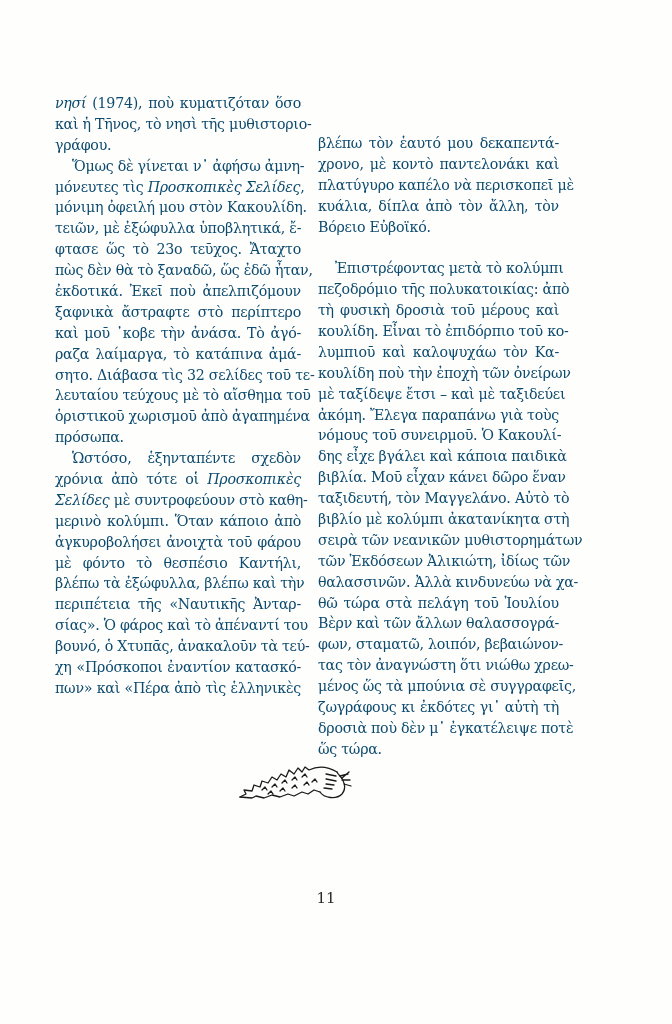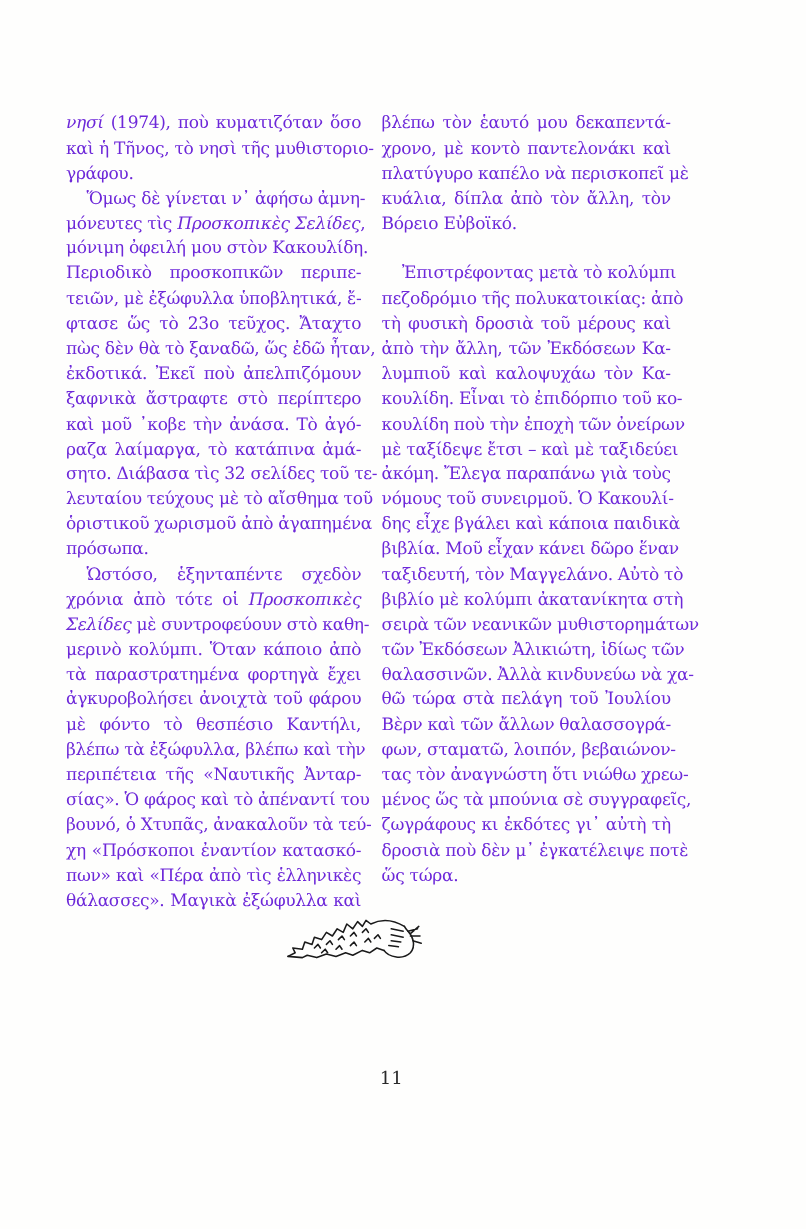--- a/index.html
+++ b/index.html
@@ -19,24 +19,24 @@
     left: 0; top: 0;
     width: 672px;
     height: 1024px;
     background: #fefefd;
   }
   .column {
     position: absolute;
     top: 93px;
     font-family: "DejaVu Serif", "Liberation Serif", serif;
     font-size: 14.2px;
-    color: #6d28d9;
+    color: #0c4a6e;
   }
   .col-left { left: 55px; width: 246px; }
-  .col-right { left: 318px; width: 241px; }
+  .col-right { left: 318px; width: 241px; margin-top: 40px; }
   .line {
     height: 20.9px;
     line-height: 20.9px;
     white-space: nowrap;
     text-align: justify;
     text-align-last: justify;
     letter-spacing: -0.25px;
   }
   .line.last {
     text-align-last: left;
@@ -70,60 +70,56 @@
 
 <div class="page">
 
   <div class="column col-left" id="col-left">
       <div class="line"><span class="it">νησί</span><span> (1974), ποὺ κυματιζόταν ὅσο</span></div>
       <div class="line"><span>καὶ ἡ Τῆνος, τὸ νησὶ τῆς μυθιστοριο-</span></div>
       <div class="line last"><span>γράφου.</span></div>
       <div class="line indent"><span>Ὅμως δὲ γίνεται ν᾿ ἀφήσω ἀμνη-</span></div>
       <div class="line"><span>μόνευτες τὶς </span><span class="it">Προσκοπικὲς Σελίδες</span><span>,</span></div>
       <div class="line"><span>μόνιμη ὀφειλή μου στὸν Κακουλίδη.</span></div>
-      <div class="line"><span>Περιοδικὸ προσκοπικῶν περιπε-</span></div>
       <div class="line"><span>τειῶν, μὲ ἐξώφυλλα ὑποβλητικά, ἔ-</span></div>
       <div class="line"><span>φτασε ὥς τὸ 23ο τεῦχος. Ἄταχτο</span></div>
       <div class="line"><span>πὼς δὲν θὰ τὸ ξαναδῶ, ὥς ἐδῶ ἦταν,</span></div>
       <div class="line"><span>ἐκδοτικά. Ἐκεῖ ποὺ ἀπελπιζόμουν</span></div>
       <div class="line"><span>ξαφνικὰ ἄστραφτε στὸ περίπτερο</span></div>
       <div class="line"><span>καὶ μοῦ ᾿κοβε τὴν ἀνάσα. Τὸ ἀγό-</span></div>
       <div class="line"><span>ραζα λαίμαργα, τὸ κατάπινα ἀμά-</span></div>
       <div class="line"><span>σητο. Διάβασα τὶς 32 σελίδες τοῦ τε-</span></div>
       <div class="line"><span>λευταίου τεύχους μὲ τὸ αἴσθημα τοῦ</span></div>
       <div class="line"><span>ὁριστικοῦ χωρισμοῦ ἀπὸ ἀγαπημένα</span></div>
       <div class="line last"><span>πρόσωπα.</span></div>
       <div class="line indent"><span>Ὡστόσο, ἑξηνταπέντε σχεδὸν</span></div>
       <div class="line"><span>χρόνια ἀπὸ τότε οἱ </span><span class="it">Προσκοπικὲς</span></div>
       <div class="line"><span class="it">Σελίδες</span><span> μὲ συντροφεύουν στὸ καθη-</span></div>
       <div class="line"><span>μερινὸ κολύμπι. Ὅταν κάποιο ἀπὸ</span></div>
-      <div class="line"><span>τὰ παραστρατημένα φορτηγὰ ἔχει</span></div>
       <div class="line"><span>ἀγκυροβολήσει ἀνοιχτὰ τοῦ φάρου</span></div>
       <div class="line"><span>μὲ φόντο τὸ θεσπέσιο Καντήλι,</span></div>
       <div class="line"><span>βλέπω τὰ ἐξώφυλλα, βλέπω καὶ τὴν</span></div>
       <div class="line"><span>περιπέτεια τῆς «Ναυτικῆς Ἀνταρ-</span></div>
       <div class="line"><span>σίας». Ὁ φάρος καὶ τὸ ἀπέναντί του</span></div>
       <div class="line"><span>βουνό, ὁ Χτυπᾶς, ἀνακαλοῦν τὰ τεύ-</span></div>
       <div class="line"><span>χη «Πρόσκοποι ἐναντίον κατασκό-</span></div>
       <div class="line"><span>πων» καὶ «Πέρα ἀπὸ τὶς ἑλληνικὲς</span></div>
-      <div class="line"><span>θάλασσες». Μαγικὰ ἐξώφυλλα καὶ</span></div>
     </div>
   <div class="column col-right" id="col-right">
       <div class="line"><span>βλέπω τὸν ἑαυτό μου δεκαπεντά-</span></div>
       <div class="line"><span>χρονο, μὲ κοντὸ παντελονάκι καὶ</span></div>
       <div class="line"><span>πλατύγυρο καπέλο νὰ περισκοπεῖ μὲ</span></div>
       <div class="line"><span>κυάλια, δίπλα ἀπὸ τὸν ἄλλη, τὸν</span></div>
       <div class="line last"><span>Βόρειο Εὐβοϊκό.</span></div>
       <div class="line last blank"></div>
       <div class="line indent"><span>Ἐπιστρέφοντας μετὰ τὸ κολύμπι</span></div>
       <div class="line"><span>πεζοδρόμιο τῆς πολυκατοικίας: ἀπὸ</span></div>
       <div class="line"><span>τὴ φυσικὴ δροσιὰ τοῦ μέρους καὶ</span></div>
-      <div class="line"><span>ἀπὸ τὴν ἄλλη, τῶν Ἐκδόσεων Κα-</span></div>
+      <div class="line"><span>κουλίδη. Εἶναι τὸ ἐπιδόρπιο τοῦ κο-</span></div>
       <div class="line"><span>λυμπιοῦ καὶ καλοψυχάω τὸν Κα-</span></div>
-      <div class="line"><span>κουλίδη. Εἶναι τὸ ἐπιδόρπιο τοῦ κο-</span></div>
       <div class="line"><span>κουλίδη ποὺ τὴν ἐποχὴ τῶν ὀνείρων</span></div>
       <div class="line"><span>μὲ ταξίδεψε ἔτσι  –  καὶ μὲ ταξιδεύει</span></div>
       <div class="line"><span>ἀκόμη. Ἔλεγα παραπάνω γιὰ τοὺς</span></div>
       <div class="line"><span>νόμους τοῦ συνειρμοῦ. Ὁ Κακουλί-</span></div>
       <div class="line"><span>δης εἶχε βγάλει καὶ κάποια παιδικὰ</span></div>
       <div class="line"><span>βιβλία. Μοῦ εἶχαν κάνει δῶρο ἕναν</span></div>
       <div class="line"><span>ταξιδευτή, τὸν Μαγγελάνο. Αὐτὸ τὸ</span></div>
       <div class="line"><span>βιβλίο μὲ κολύμπι ἀκατανίκητα στὴ</span></div>
       <div class="line"><span>σειρὰ τῶν νεανικῶν μυθιστορημάτων</span></div>
       <div class="line"><span>τῶν Ἐκδόσεων Ἀλικιώτη, ἰδίως τῶν</span></div>

